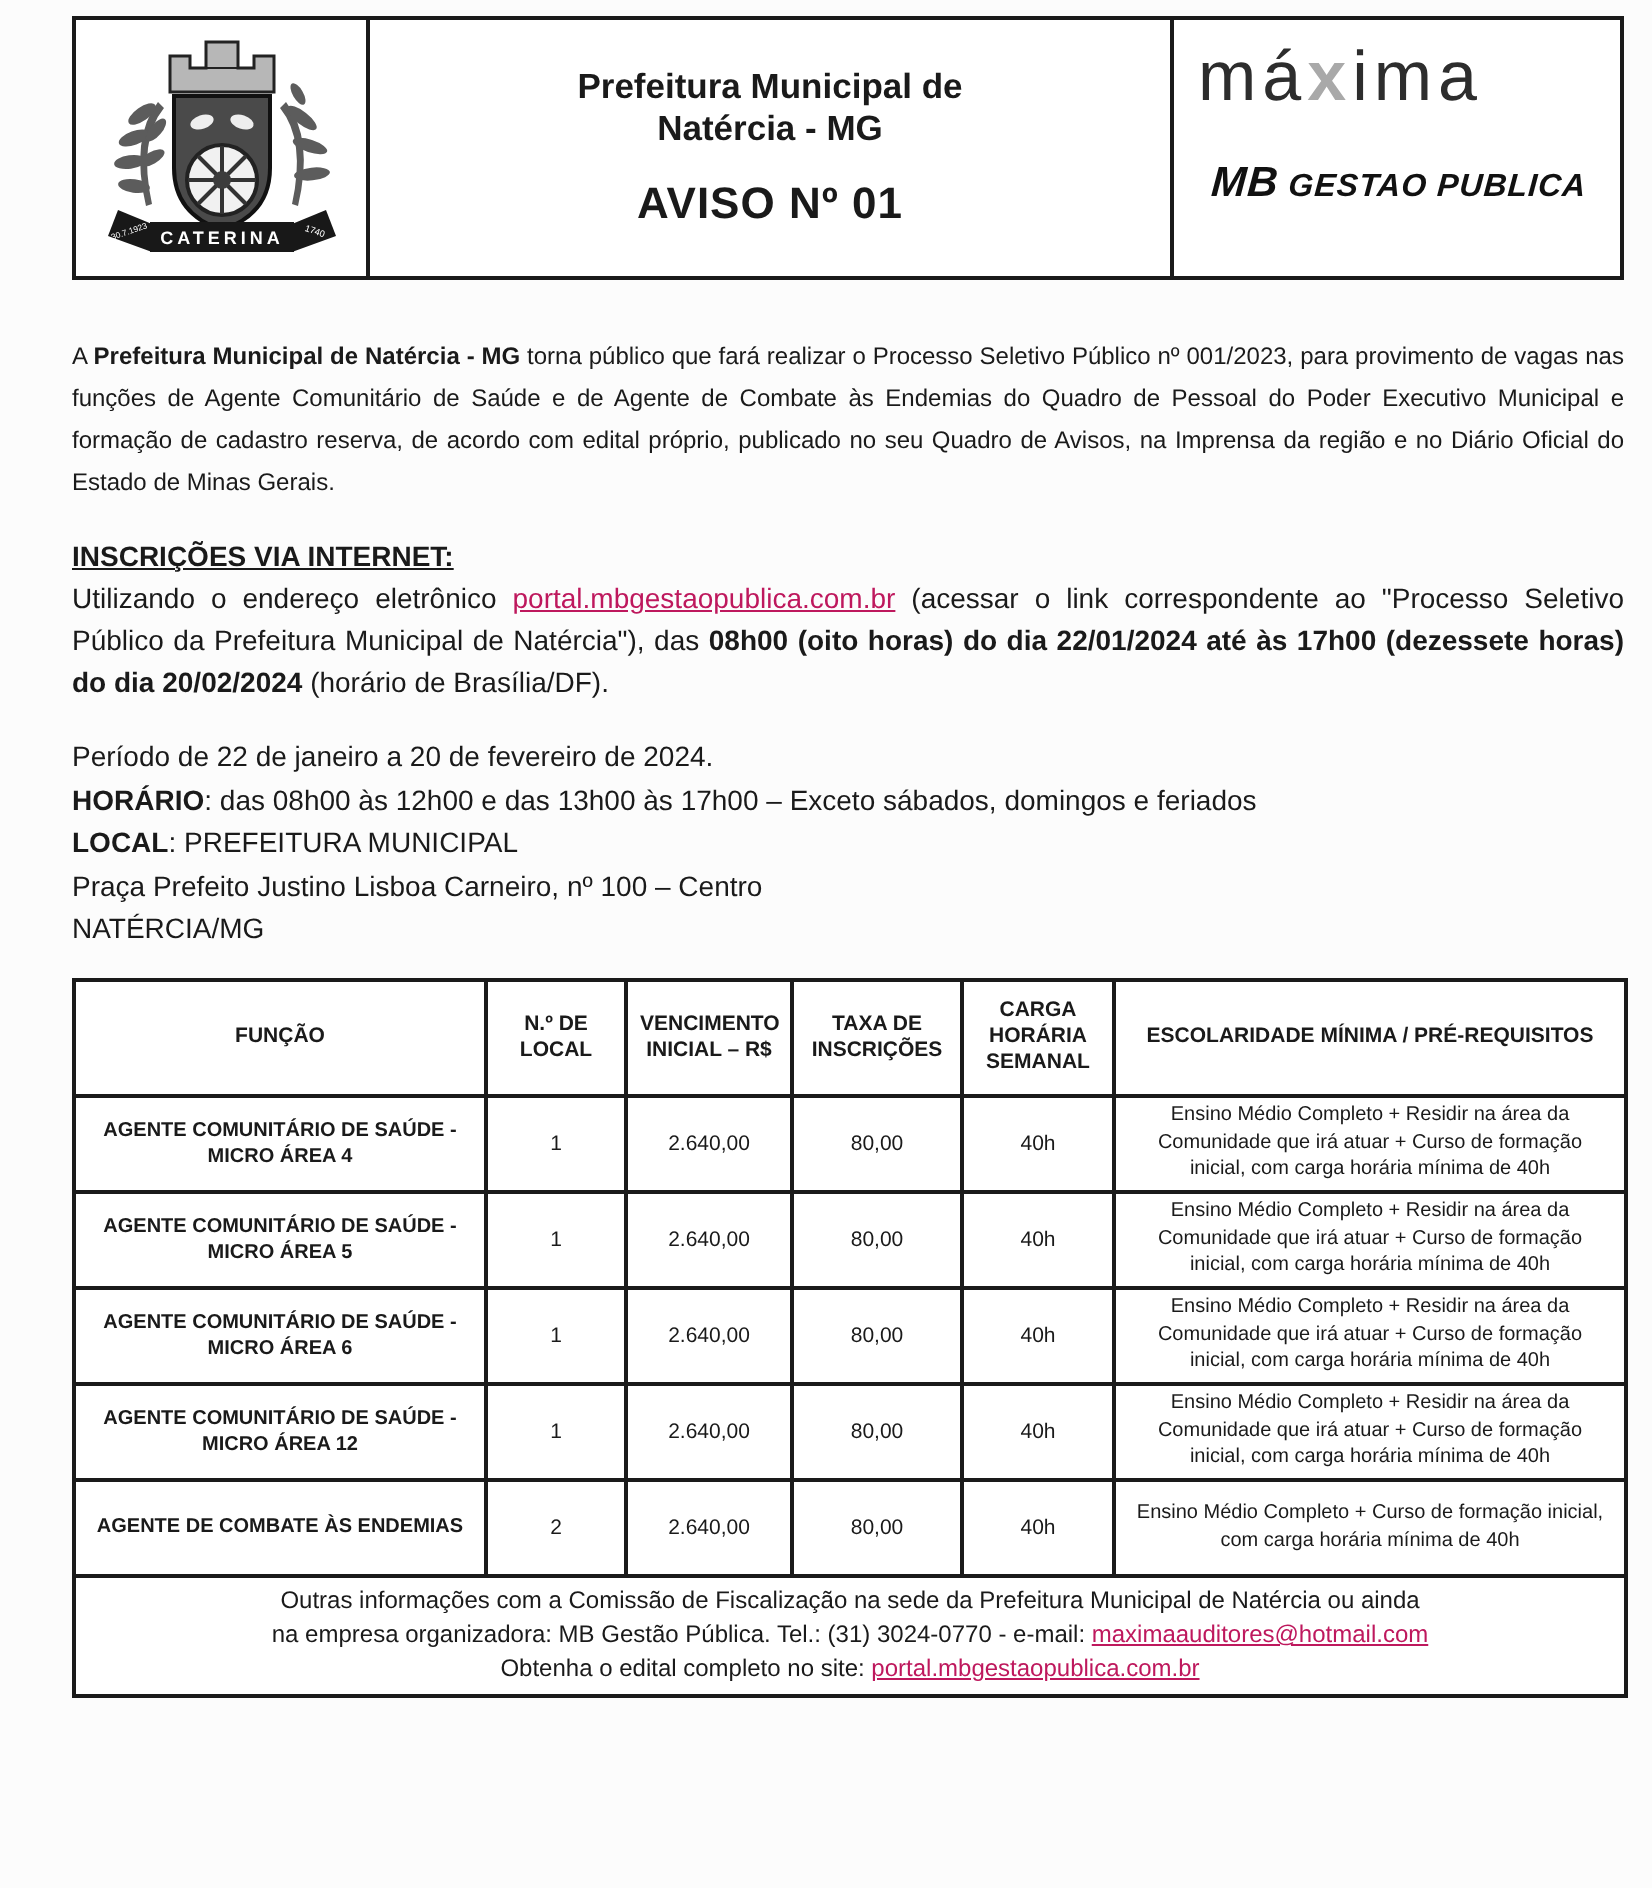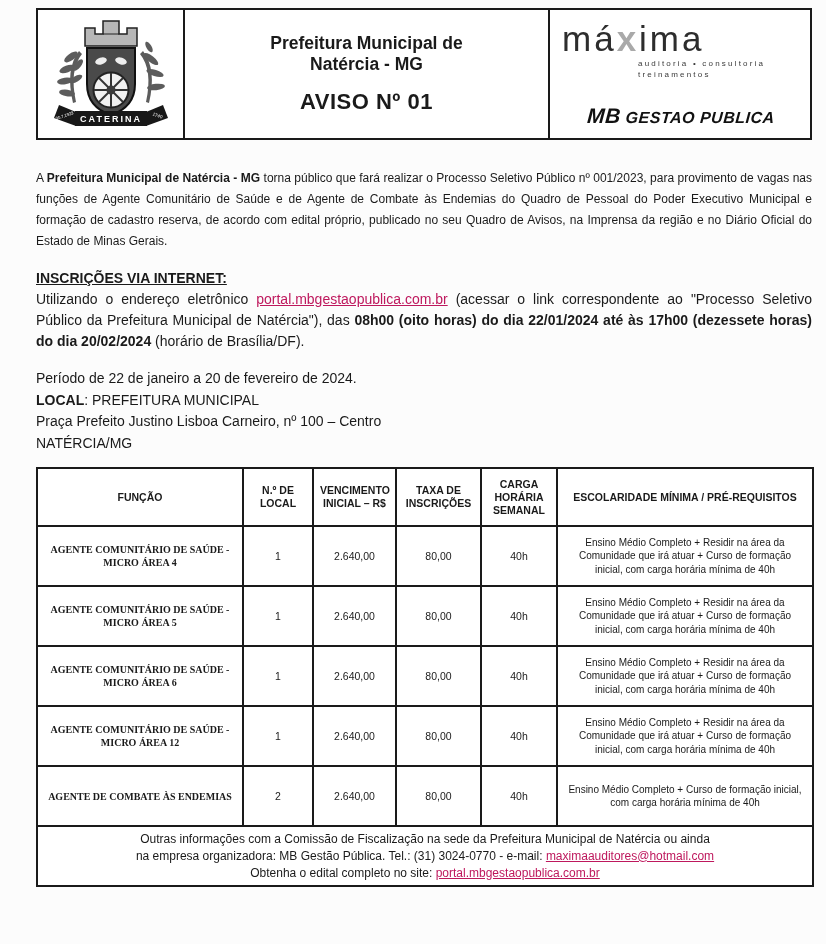--- a/index.html
+++ b/index.html
@@ -25,21 +25,21 @@
     display: flex; align-items: center; justify-content: center;
   }
   .title-cell {
     flex: 1;
     display: flex; flex-direction: column; align-items: center; justify-content: center;
     text-align: right; padding: 4px 8px;
   }
   .title-line { font-size: 17.5px; font-weight: 700; line-height: 21px; }
   .notice-title { font-size: 22px; font-weight: 700; margin-top: 14px; letter-spacing: .5px; }
   .logo-cell {
-    width: 262px; flex: none;
+    width: 225px; flex: none;
     border-left: 2px solid #1a1a1a;
     padding: 12px 10px 8px 12px;
   }
   .maxima-wordmark {
     font-size: 35px; line-height: 34px; color: #2d2d2d;
     letter-spacing: 3px; font-weight: 400;
   }
   .maxima-x { color: #a9a9a9; font-weight: 700; }
   .maxima-taglines {
     font-size: 8px; letter-spacing: 2.2px; color: #3a3a3a;
@@ -72,21 +72,21 @@
     border-collapse: collapse; table-layout: fixed;
     width: 776px; margin-top: 13px;
     background: #fff;
   }
   table.vacancies th, table.vacancies td {
     border: 2px solid #1a1a1a;
     text-align: center; vertical-align: middle;
     padding: 2px 6px;
   }
   th.col-h { font-size: 10.5px; font-weight: 700; height: 58px; line-height: 13px; }
-  td.funcao { font-size: 10px; font-weight: 700; line-height: 13px; height: 60px; font-family: Liberation Serif, serif; }
+  td.funcao { font-size: 10px; font-weight: 700; line-height: 13px; height: 48px; }
   td.num { font-size: 10.5px; }
   td.escol { font-size: 10px; line-height: 13.5px; padding: 2px 13px; }
   td.tfoot-cell { font-size: 12px; line-height: 17px; height: 60px; padding: 4px 10px; }
 </style>
 </head>
 <body>
 
 <div class="page">
 
   <div class="header-box">
@@ -138,37 +138,34 @@
     </div>
 
     <div class="title-cell">
       <div class="title-line">Prefeitura Municipal de</div>
       <div class="title-line">Natércia - MG</div>
       <div class="notice-title">AVISO Nº 01</div>
     </div>
 
     <div class="logo-cell">
       <div class="maxima-wordmark"><span>má</span><span class="maxima-x">x</span><span>ima</span></div>
-      <div class="maxima-taglines">
-        <div>auditoria • consultoria</div>
-        <div>treinamentos</div>
-      </div>
       <div class="mb-brand"><span class="mb">MB</span><span> GESTAO PUBLICA</span></div>
     </div>
   </div>
 
   <p class="intro"><span>A </span><b>Prefeitura Municipal de Natércia - MG</b><span> torna público que fará realizar o Processo Seletivo Público nº 001/2023, para provimento de vagas nas funções de Agente Comunitário de Saúde e de Agente de Combate às Endemias do Quadro de Pessoal do Poder Executivo Municipal e formação de cadastro reserva, de acordo com edital próprio, publicado no seu Quadro de Avisos, na Imprensa da região e no Diário Oficial do Estado de Minas Gerais.</span></p>
 
   <div class="section">
     <div class="section-heading">INSCRIÇÕES VIA INTERNET:</div>
     <div class="section-body"><span>Utilizando o endereço eletrônico </span><a class="doc-link">portal.mbgestaopublica.com.br</a><span>  (acessar o link correspondente ao "Processo Seletivo Público da Prefeitura Municipal de Natércia"), das </span><b>08h00 (oito horas) do dia 22/01/2024 até às 17h00 (dezessete horas) do dia 20/02/2024</b><span> (horário de Brasília/DF).</span></div>
   </div>
 
   <div class="section">
     <div class="plain-line">Período de 22 de janeiro a 20 de fevereiro de 2024.</div>
+    <div class="plain-line"><b>HORÁRIO</b><span>: das 08h00 às 12h00 e das 13h00 às 17h00 – Exceto sábados, domingos e feriados</span></div>
     <div class="plain-line"><b>LOCAL</b><span>: PREFEITURA MUNICIPAL</span></div>
     <div class="plain-line">Praça Prefeito Justino Lisboa Carneiro, nº 100 – Centro</div>
     <div class="plain-line">NATÉRCIA/MG</div>
   </div>
 
   <table class="vacancies">
     <colgroup>
       <col style="width:206px">
         <col style="width:70px">
         <col style="width:83px">

